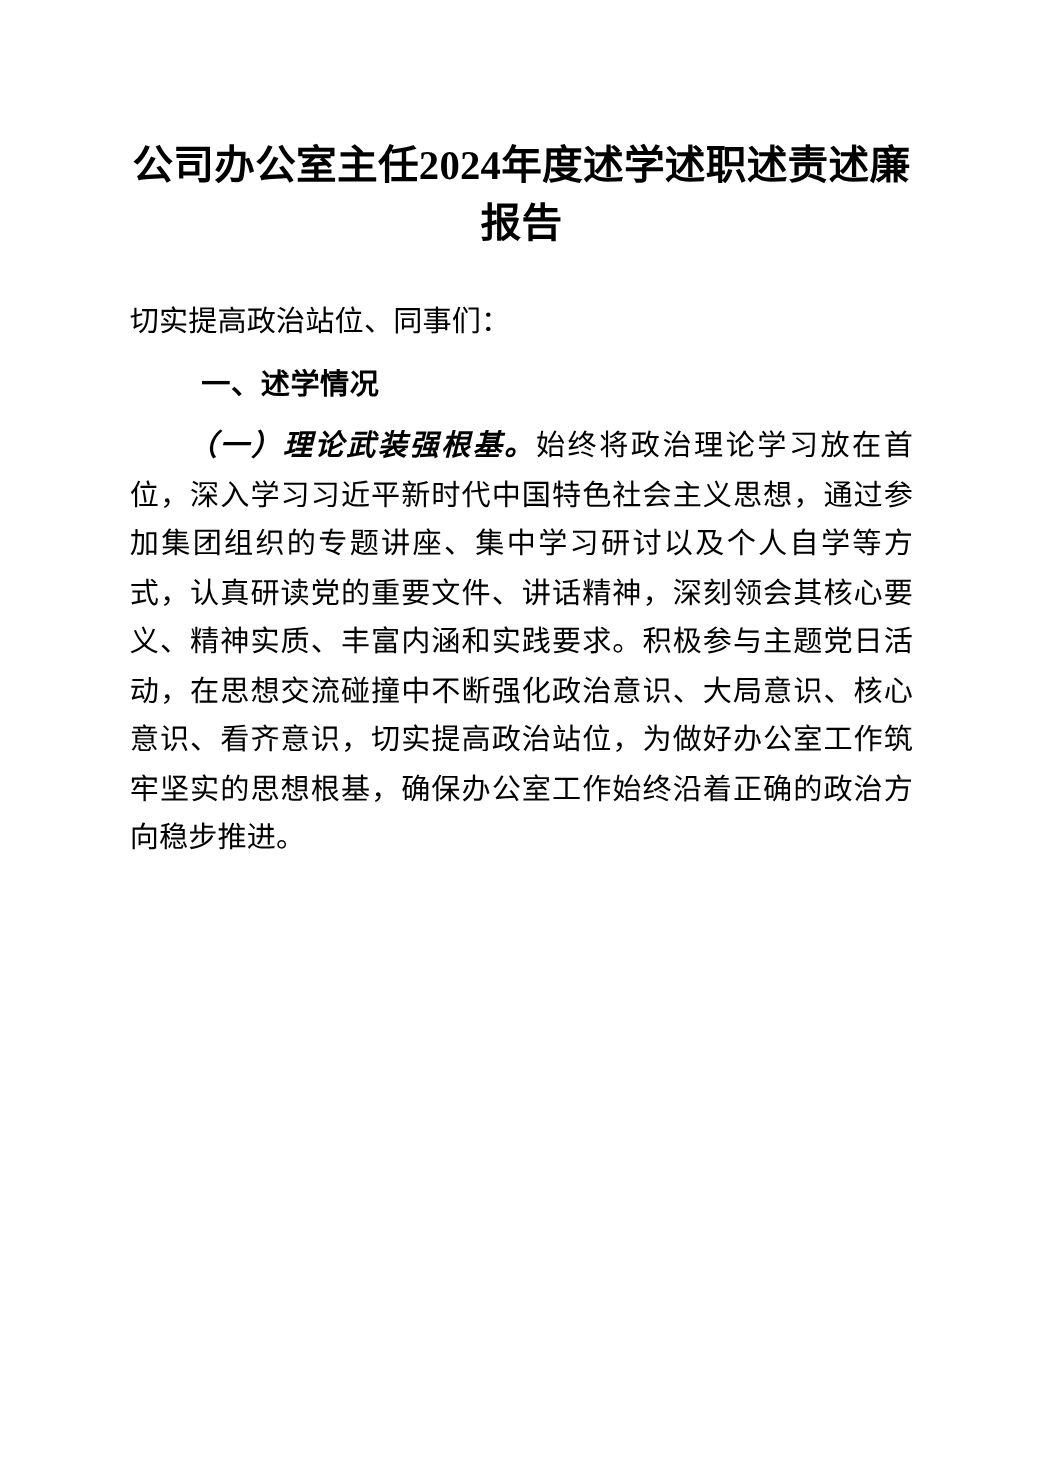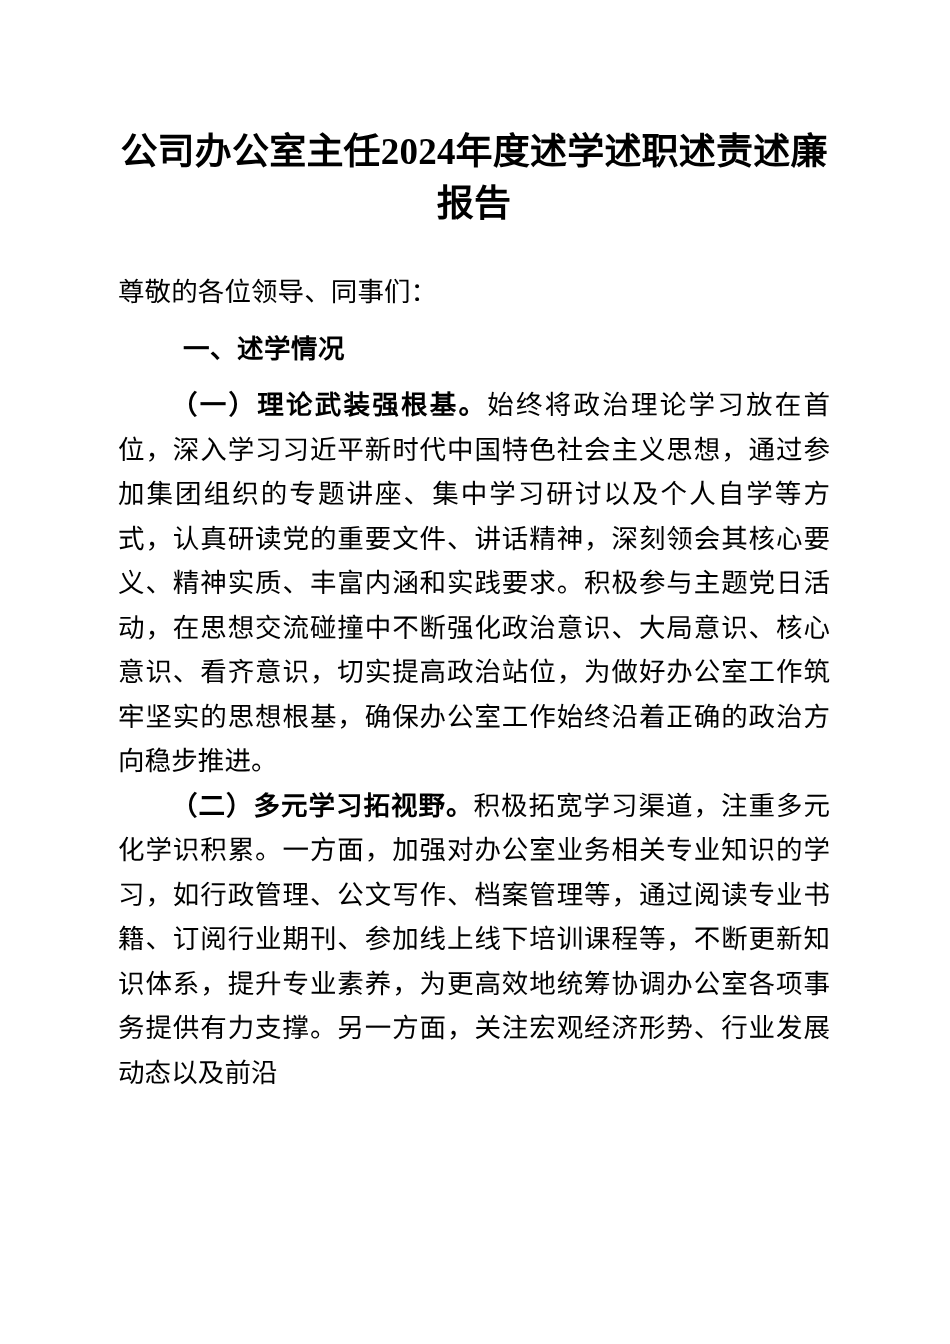--- a/index.html
+++ b/index.html
@@ -79,39 +79,39 @@
     font-size: 26.5px;
     line-height: 44.5px;
     text-indent: 2em;
     margin: 12px;
     letter-spacing: 0.5px;
   }
 
   
   .lead-in {
     font-weight: bold;
+    font-style: italic;
   }
 
   
   .run { display: inline; }
 </style>
 </head>
 <body>
 
 <div class="page">
   <div class="page-body">
 
     <h1 class="doc-title">公司办公室主任2024年度述学述职述责述廉报告</h1>
 
     <div class="body-area">
 
-      <p class="para salutation">尊敬的各位领导、同事们：</p>
+      <p class="para salutation">切实提高政治站位、同事们：</p>
 
 
       <p class="section-heading">一、述学情况</p>
 
       <p class="para indent"><span class="run lead-in">（一）理论武装强根基。</span><span class="run">始终将政治理论学习放在首位，深入学习习近平新时代中国特色社会主义思想，通过参加集团组织的专题讲座、集中学习研讨以及个人自学等方式，认真研读党的重要文件、讲话精神，深刻领会其核心要义、精神实质、丰富内涵和实践要求。积极参与主题党日活动，在思想交流碰撞中不断强化政治意识、大局意识、核心意识、看齐意识，切实提高政治站位，为做好办公室工作筑牢坚实的思想根基，确保办公室工作始终沿着正确的政治方向稳步推进。</span></p>
 
-      <p class="para indent"><span class="run lead-in">（二）多元学习拓视野。</span><span class="run">积极拓宽学习渠道，注重多元化学识积累。一方面，加强对办公室业务相关专业知识的学习，如行政管理、公文写作、档案管理等，通过阅读专业书籍、订阅行业期刊、参加线上线下培训课程等，不断更新知识体系，提升专业素养，为更高效地统筹协调办公室各项事务提供有力支撑。另一方面，关注宏观经济形势、行业发展动态以及前沿</span></p>
 
     </div>
   </div>
 </div>
 
 </body></html>

